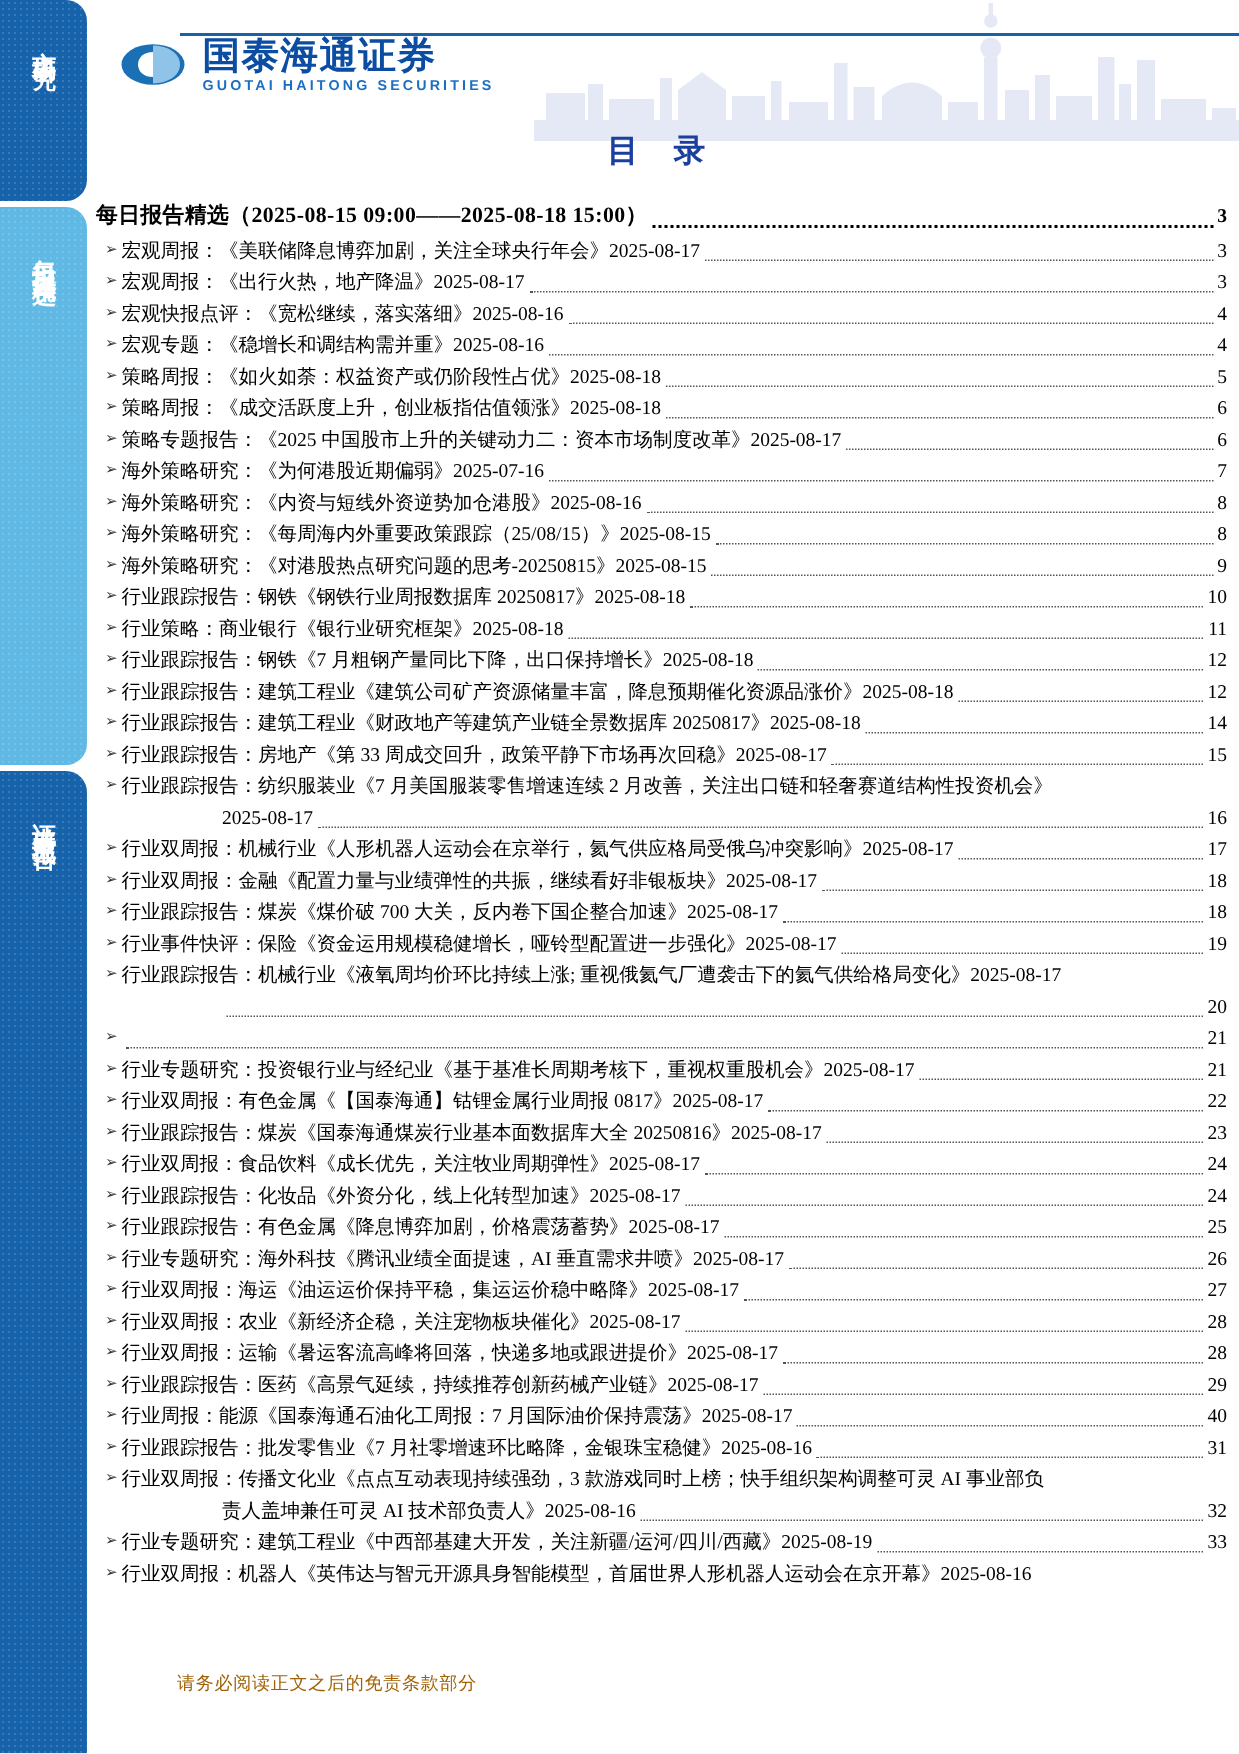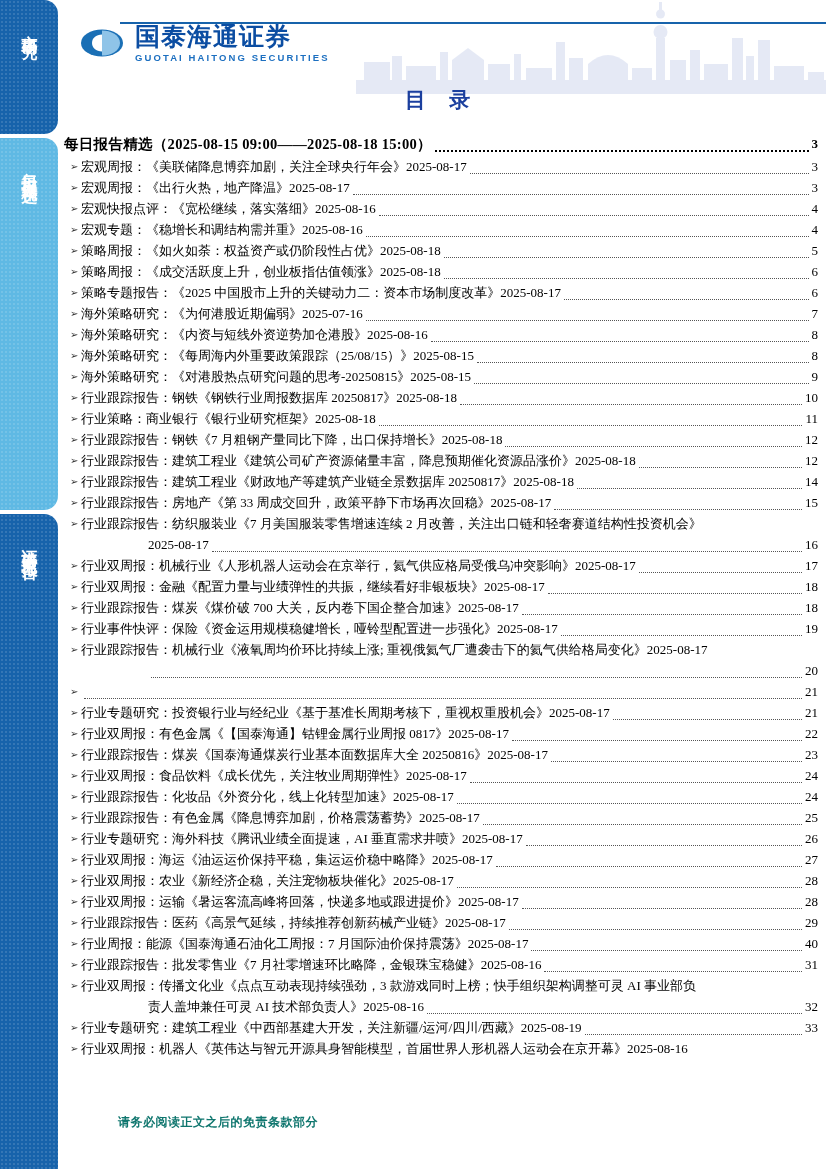--- a/index.html
+++ b/index.html
@@ -110,21 +110,21 @@
   .row.head .leader{border-bottom:2px dotted #000;margin-bottom:4px;}
   .row.head .pg{font-weight:bold;}
 
   
   .cont{padding-left:84px;}
 
   
   #footer{
     position:absolute;left:118px;top:1114px;
     font-family:"DejaVu Serif",serif;
-    font-weight:bold;font-size:12px;color:#0f766e;
+    font-weight:normal;font-size:12px;color:#a16207;
     letter-spacing:.5px;
   }
 </style>
 </head>
 <body>
 
 <div id="side-rail">
   <div class="side-tab tab-dark" id="tab-market" style="background-color: rgb(23, 99, 171);">
     <span>市场研究</span>
   </div>

